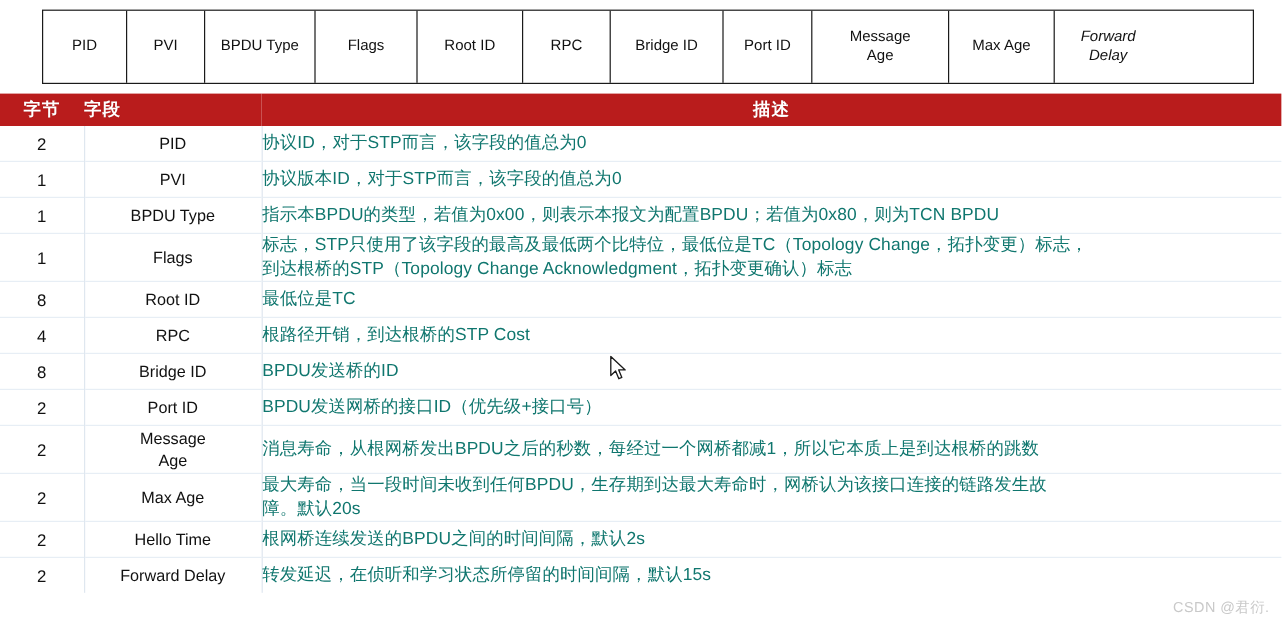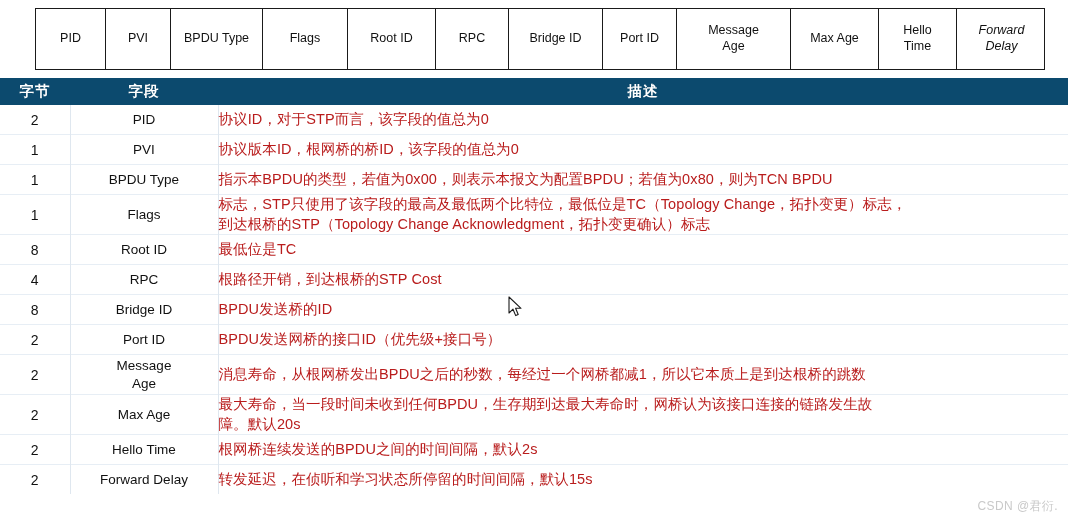--- a/index.html
+++ b/index.html
@@ -35,47 +35,47 @@
   
   #bpdu-table{
     position:absolute;left:0;top:78px;width:1068px;
     border-collapse:collapse;
     table-layout:fixed;
   }
   #bpdu-table th,#bpdu-table td{
     padding:0;margin:0;
     vertical-align:middle;
   }
-  thead tr{background:#0c4a6e;}
+  thead tr{background:#b91c1c;}
   thead th{
     color:#ffffff;
     font-weight:bold;
     font-size:14.5px;
     height:27px;
     letter-spacing:1px;
     text-shadow:0 0 1px rgba(0,0,0,.18);
   }
   th.h-byte{text-align:center;}
-  th.h-field{text-align:center;}
+  th.h-field{text-align:left;}
   th.h-desc{}
 
   tbody tr{border-bottom:1px solid #e7eef5;}
   tbody tr:last-child{border-bottom:none;}
 
   td.c-byte{
     width:70px;text-align:center;font-size:14px;color:#111;
   }
   td.c-field{
     width:148px;text-align:center;font-size:13.5px;color:#111;
     line-height:1.3;white-space:pre-line;
     border-right:1px solid #dfe7ef;
     border-left:1px solid #dfe7ef;
   }
   td.c-desc{
-    padding-left:9px;font-size:14.5px;color:#b91c1c;
+    padding-left:9px;font-size:14.5px;color:#0f766e;
     line-height:1.32;white-space:pre-line;
     letter-spacing:.1px;
   }
   tr.row-1line td{height:29px;}
   tr.row-2line td{height:39px;}
 
   
   #mouse-cursor{
     position:absolute;left:508px;top:296px;
     width:16px;height:22px;pointer-events:none;
@@ -97,22 +97,20 @@
     <div class="frame-cell" style="flex: 0 0 65px;">PVI</div>
     <div class="frame-cell" style="flex: 0 0 92px;">BPDU Type</div>
     <div class="frame-cell" style="flex: 0 0 85px;">Flags</div>
     <div class="frame-cell" style="flex: 0 0 88px;">Root ID</div>
     <div class="frame-cell" style="flex: 0 0 73px;">RPC</div>
     <div class="frame-cell" style="flex: 0 0 94px;">Bridge ID</div>
     <div class="frame-cell" style="flex: 0 0 74px;">Port ID</div>
     <div class="frame-cell" style="flex: 0 0 114px;">Message
 Age</div>
     <div class="frame-cell" style="flex: 0 0 88px;">Max Age</div>
-    <div class="frame-cell" style="flex: 0 0 78px;">Hello
-Time</div>
     <div class="frame-cell" style="flex: 0 0 89px; font-style: italic;">Forward
 Delay</div>
   </div>
 
 <table id="bpdu-table">
   <thead>
     <tr>
       <th class="h-byte" style="width: 70px;">字节</th>
       <th class="h-field" style="width: 148px;">字段</th>
       <th class="h-desc">描述</th>
@@ -120,21 +118,21 @@
   </thead>
   <tbody id="table-body">
       <tr class="row-1line">
         <td class="c-byte">2</td>
         <td class="c-field">PID</td>
         <td class="c-desc">协议ID，对于STP而言，该字段的值总为0</td>
       </tr>
       <tr class="row-1line">
         <td class="c-byte">1</td>
         <td class="c-field">PVI</td>
-        <td class="c-desc">协议版本ID，根网桥的桥ID，该字段的值总为0</td>
+        <td class="c-desc">协议版本ID，对于STP而言，该字段的值总为0</td>
       </tr>
       <tr class="row-1line">
         <td class="c-byte">1</td>
         <td class="c-field">BPDU Type</td>
         <td class="c-desc">指示本BPDU的类型，若值为0x00，则表示本报文为配置BPDU；若值为0x80，则为TCN BPDU</td>
       </tr>
       <tr class="row-2line">
         <td class="c-byte">1</td>
         <td class="c-field">Flags</td>
         <td class="c-desc">标志，STP只使用了该字段的最高及最低两个比特位，最低位是TC（Topology Change，拓扑变更）标志，

